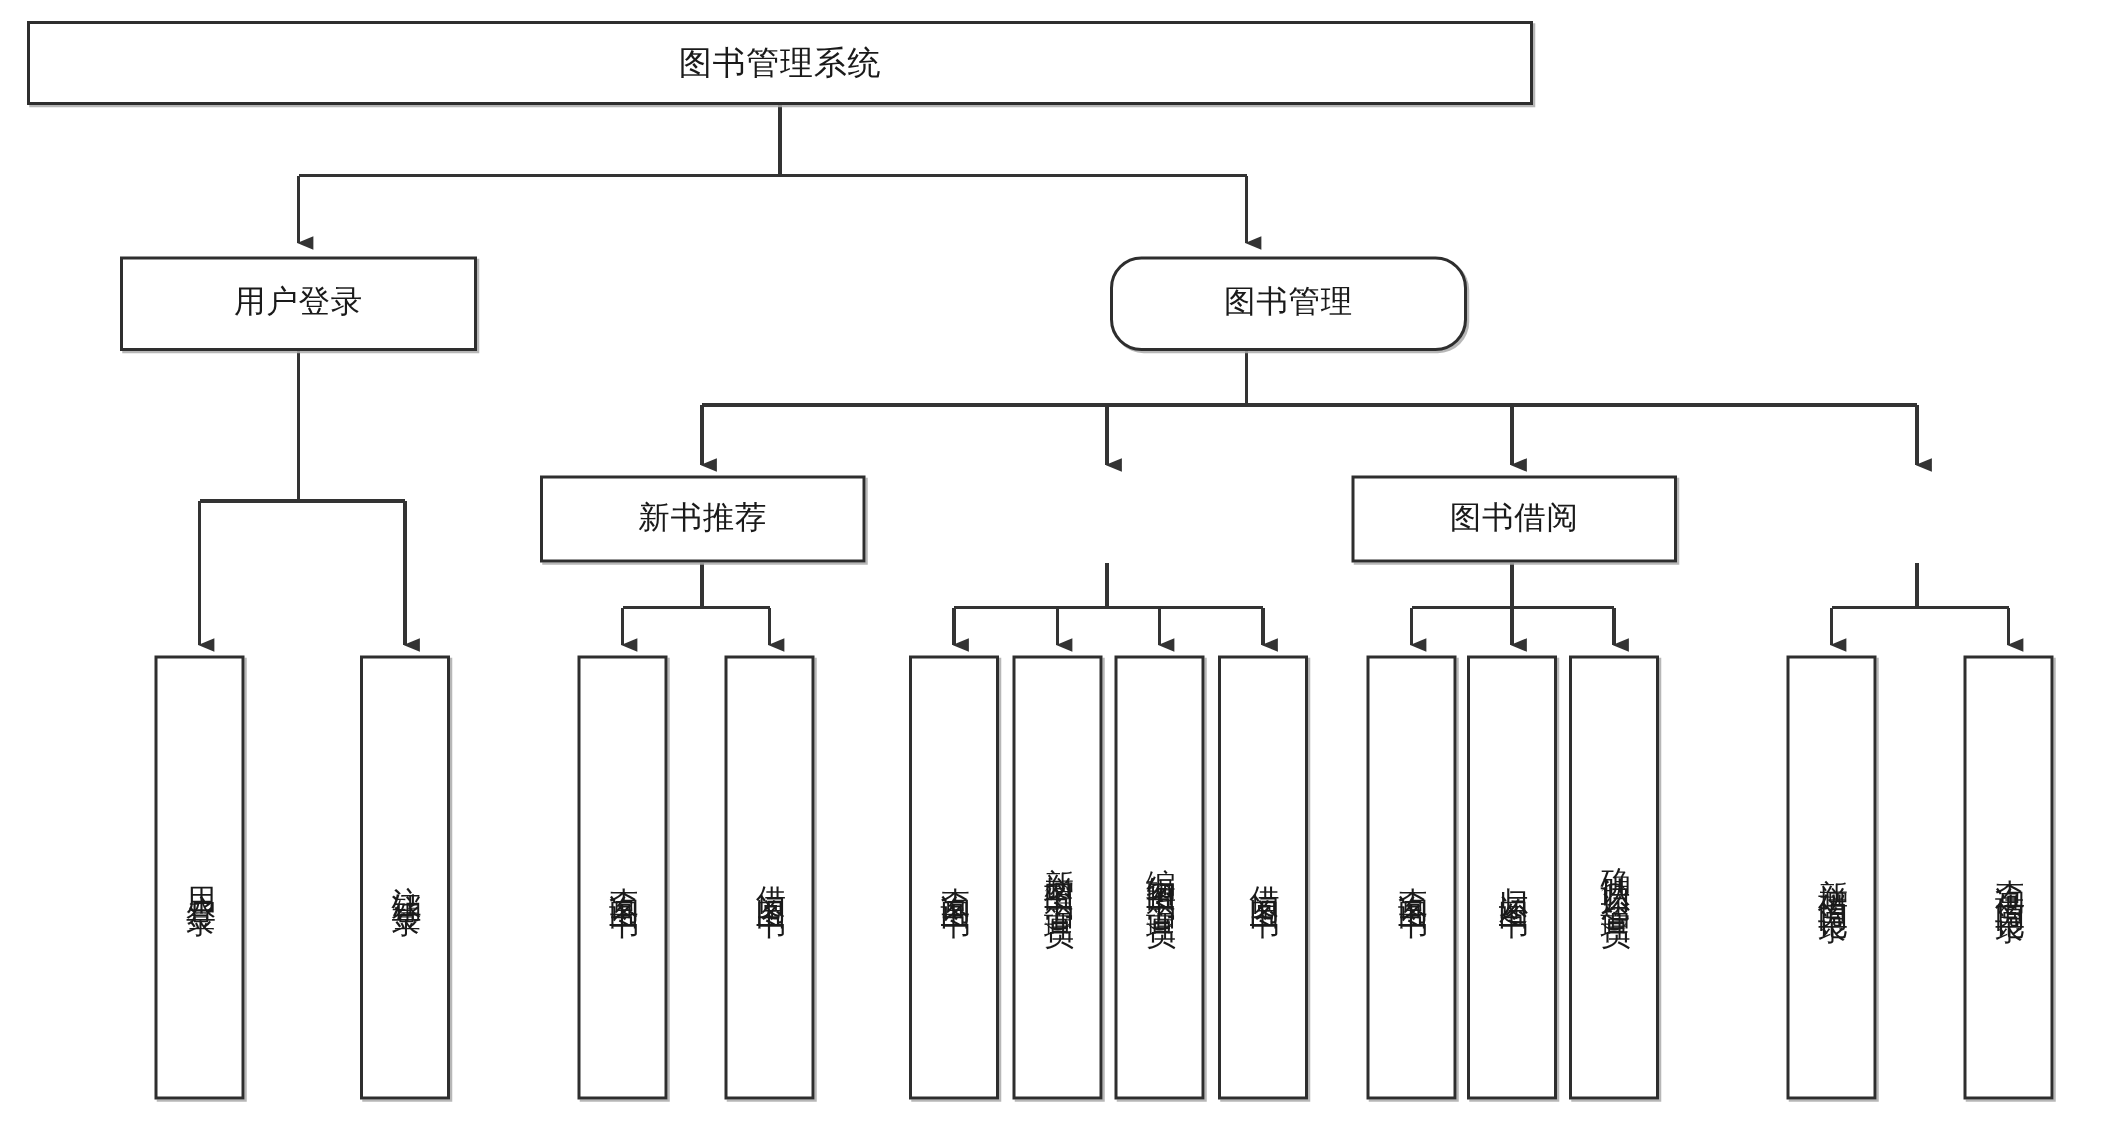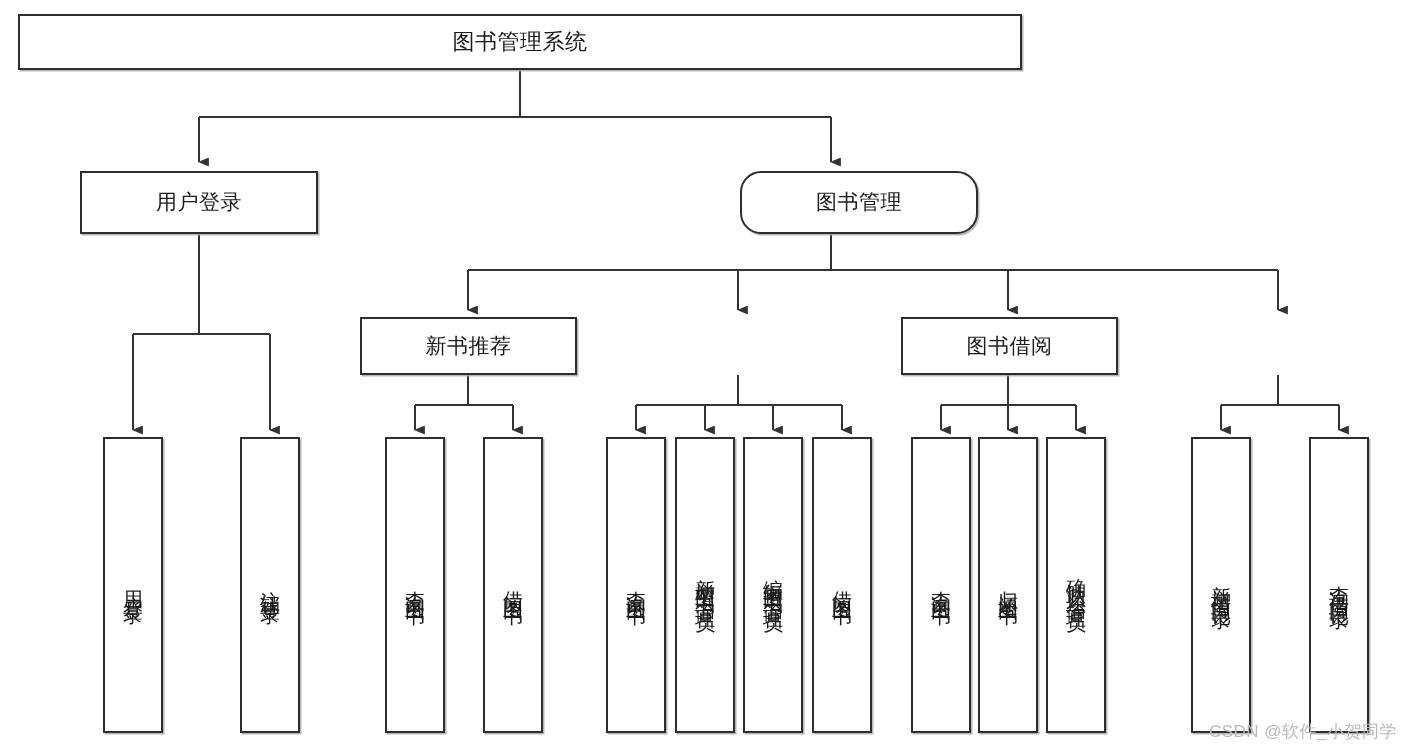--- a/index.html
+++ b/index.html
@@ -190,15 +190,14 @@
   </div>
 
   <div class="node v-node" style="left:1191px;top:437px;width:60px;height:296px;">
     <span class="lbl">新增借阅记录</span>
   </div>
 
   <div class="node v-node" style="left:1309px;top:437px;width:60px;height:296px;">
     <span class="lbl">查询借阅记录</span>
   </div>
 
-  <div id="watermark">CSDN @软件_小贺同学</div>
 
 </div>
 
 </body></html>

